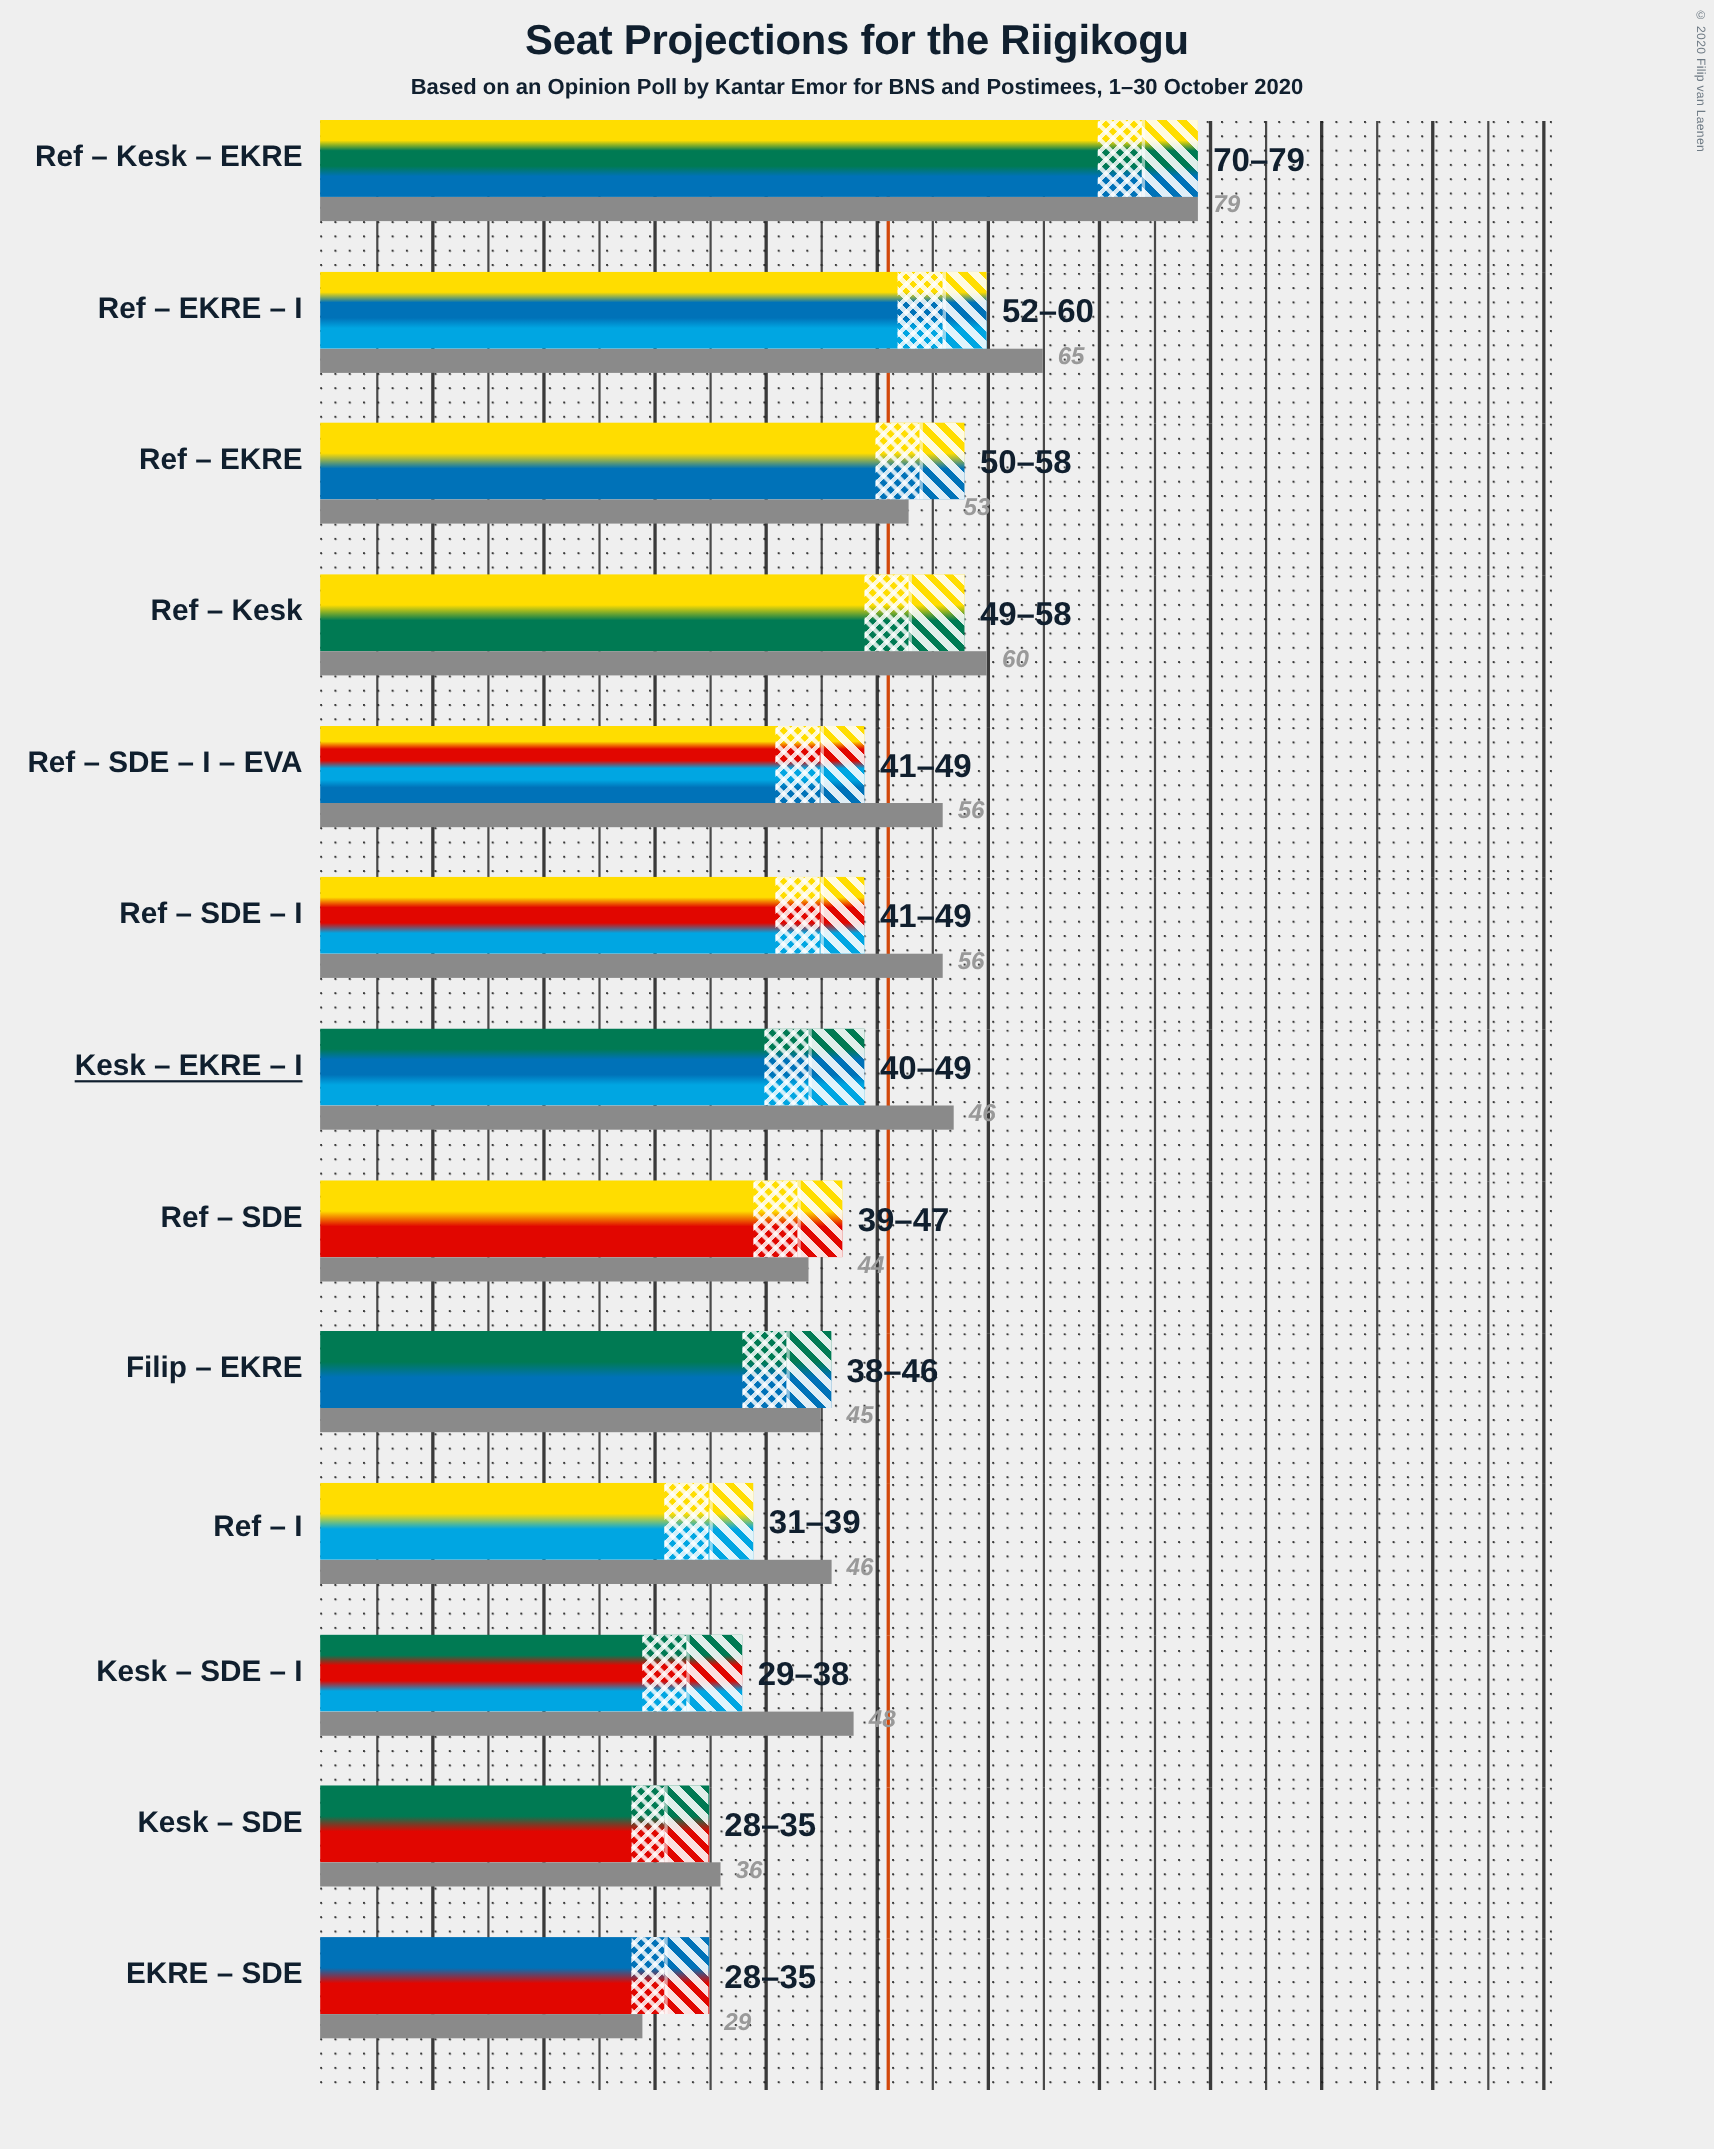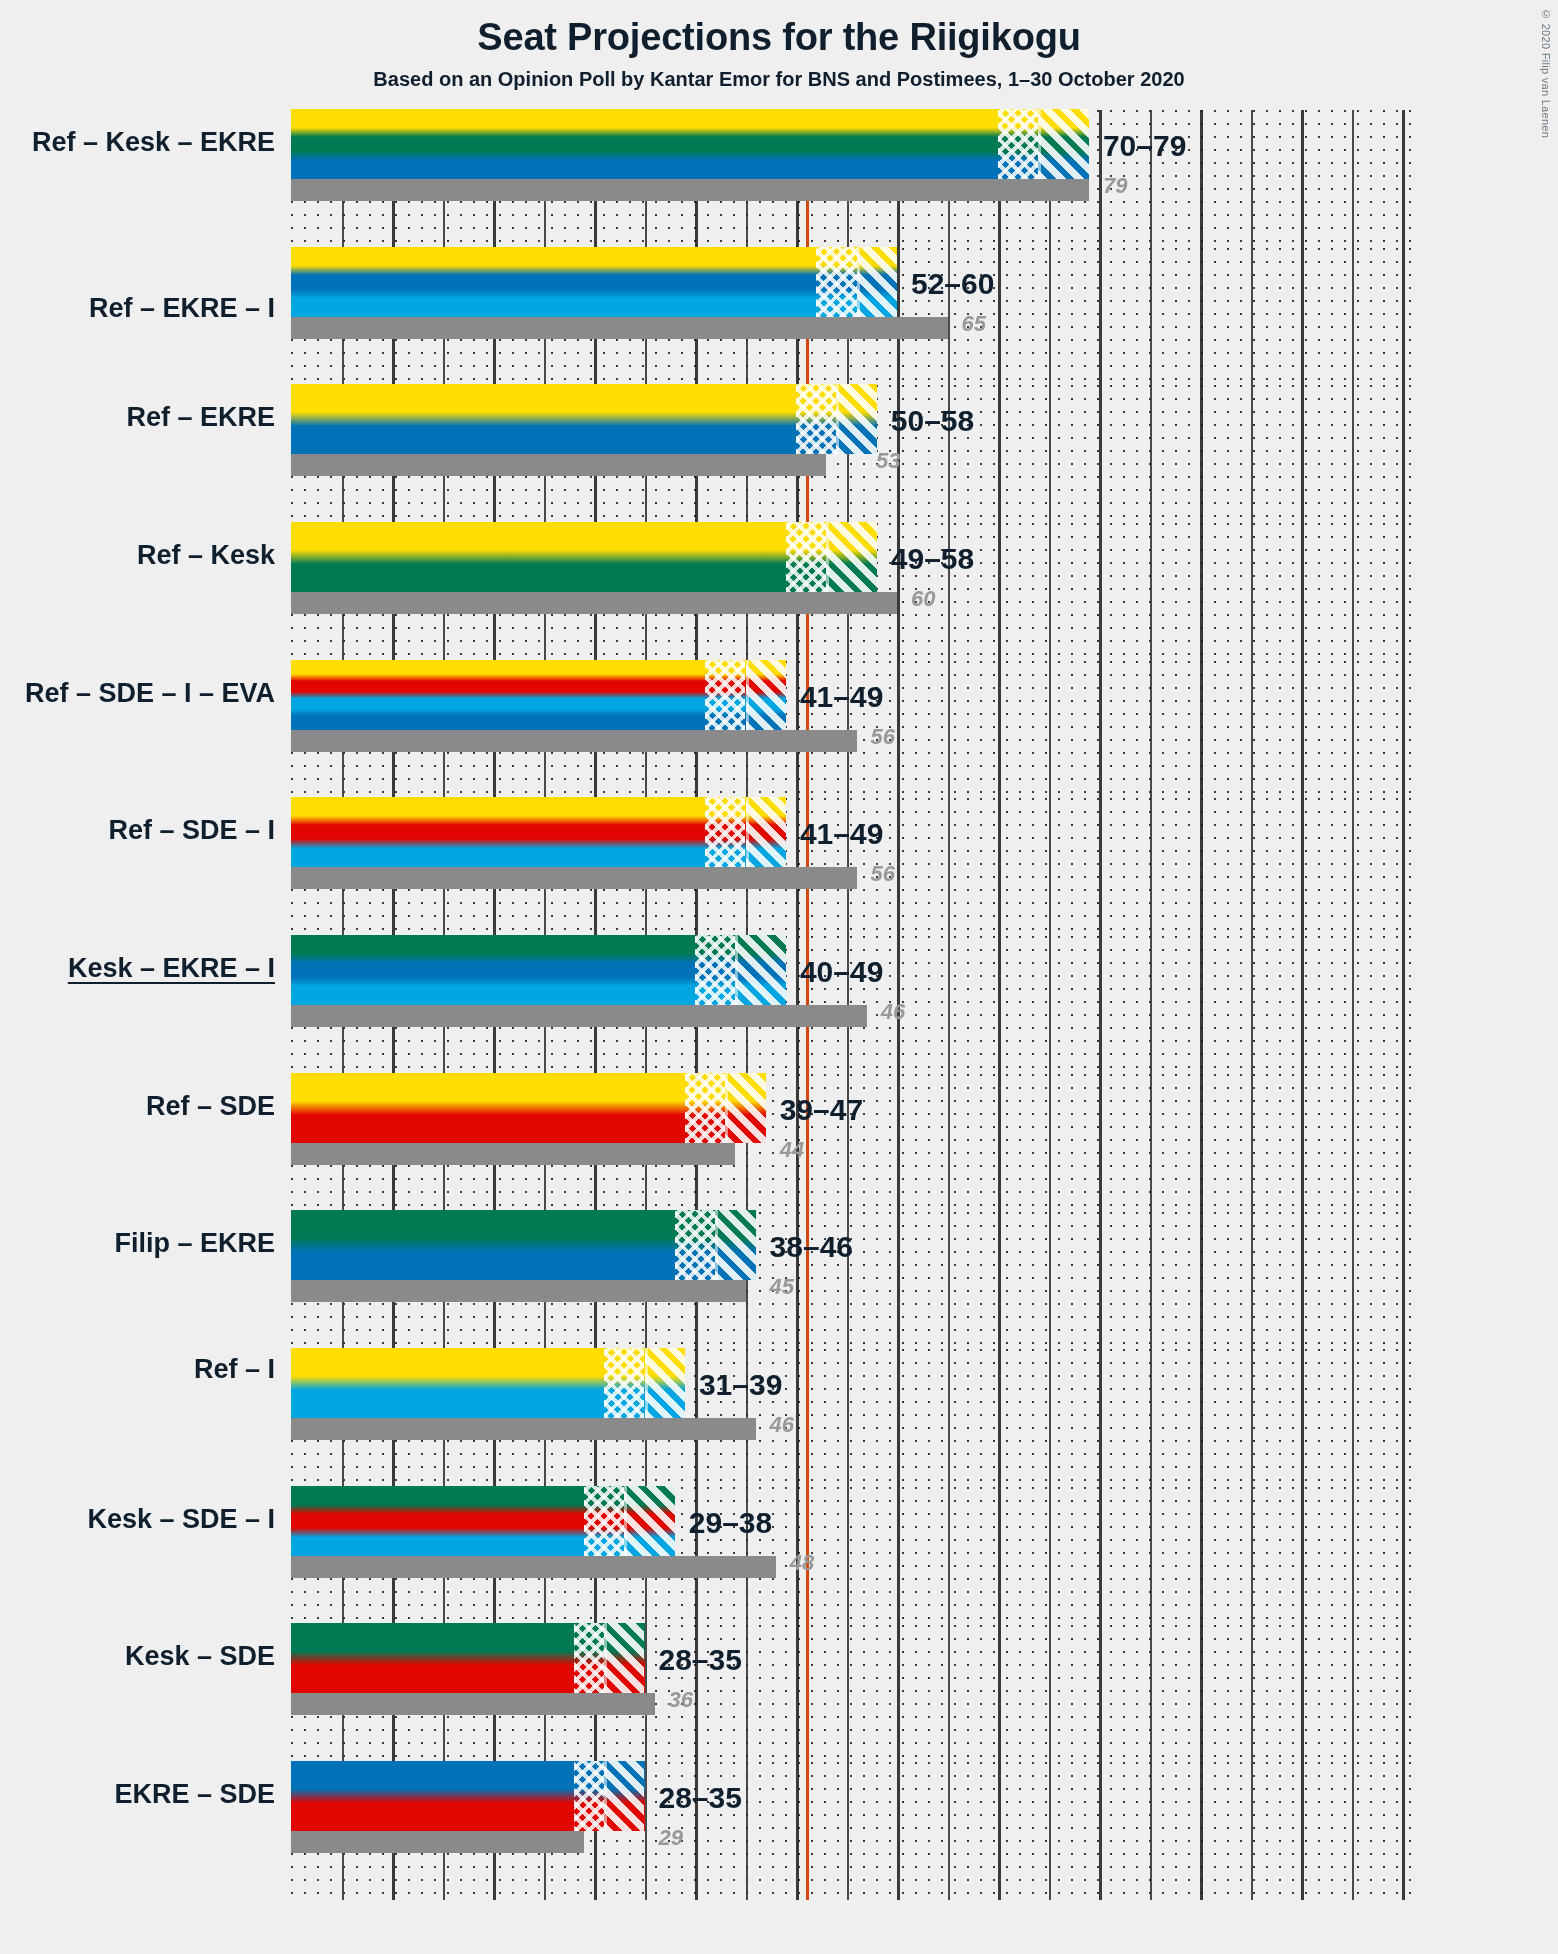--- a/index.html
+++ b/index.html
@@ -155,21 +155,21 @@
         <div class="gridline" style="left: 1060.5px; height: 137.692px;"></div>
         <div class="gridline major" style="left: 1111px; height: 137.692px;"></div>
         <div class="majority" style="left: 515.1px; height: 137.692px;"></div>
         <div class="last" style="width: 656.5px; top: 68.8462px;"></div>
         <div class="ci" style="width: 606px; top: -1.15385px;">
           <div class="fill" style="background: linear-gradient(rgb(255, 221, 0) 6.7%, rgb(255, 221, 0) 26.7%, rgb(0, 114, 184) 40%, rgb(0, 114, 184) 60%, rgb(0, 166, 226) 73.3%, rgb(0, 166, 226) 93.3%);"></div>
           <div class="lowband" style="left: 525.2px; width: 40.4px;"></div>
           <div class="highband" style="left: 565.6px; width: 40.4px;"></div>
           <div class="medline" style="left: 565.6px;"></div>
         </div>
-        <div class="rowlabel" style="left: -291px; width: 275px; top: 16.8462px; margin-top: 28px;">Ref – EKRE – I</div>
+        <div class="rowlabel" style="left: -291px; width: 275px; top: 16.8462px;">Ref – EKRE – I</div>
         <div class="valhi" style="left: 620px; top: 18.8462px;">52–60</div>
         <div class="vallast" style="left: 670.5px; top: 62.8462px;">65</div>
       </div>
       <div class="row" style="top: 275.385px; height: 137.692px;">
         <div class="gridblock" style="top: 0px; height: 137.692px;"></div>
         <div class="gridline" style="left: 50.5px; height: 137.692px;"></div>
         <div class="gridline major" style="left: 101px; height: 137.692px;"></div>
         <div class="gridline" style="left: 151.5px; height: 137.692px;"></div>
         <div class="gridline major" style="left: 202px; height: 137.692px;"></div>
         <div class="gridline" style="left: 252.5px; height: 137.692px;"></div>
@@ -443,21 +443,21 @@
         <div class="gridline" style="left: 1060.5px; height: 137.692px;"></div>
         <div class="gridline major" style="left: 1111px; height: 137.692px;"></div>
         <div class="majority" style="left: 515.1px; height: 137.692px;"></div>
         <div class="last" style="width: 464.6px; top: 68.8462px;"></div>
         <div class="ci" style="width: 393.9px; top: -1.15385px;">
           <div class="fill" style="background: linear-gradient(rgb(255, 221, 0) 10%, rgb(255, 221, 0) 40%, rgb(0, 166, 226) 60%, rgb(0, 166, 226) 90%);"></div>
           <div class="lowband" style="left: 313.1px; width: 40.4px;"></div>
           <div class="highband" style="left: 353.5px; width: 40.4px;"></div>
           <div class="medline" style="left: 353.5px;"></div>
         </div>
-        <div class="rowlabel" style="left: -291px; width: 275px; top: 5px; text-align: right;">Ref – I</div>
+        <div class="rowlabel" style="left: -291px; width: 275px; top: 23px; text-align: right;">Ref – I</div>
         <div class="valhi" style="left: 407.9px; top: 18.8462px;">31–39</div>
         <div class="vallast" style="left: 478.6px; top: 62.8462px;">46</div>
       </div>
       <div class="row" style="top: 1376.92px; height: 137.692px;">
         <div class="gridblock" style="top: 0px; height: 137.692px;"></div>
         <div class="gridline" style="left: 50.5px; height: 137.692px;"></div>
         <div class="gridline major" style="left: 101px; height: 137.692px;"></div>
         <div class="gridline" style="left: 151.5px; height: 137.692px;"></div>
         <div class="gridline major" style="left: 202px; height: 137.692px;"></div>
         <div class="gridline" style="left: 252.5px; height: 137.692px;"></div>

